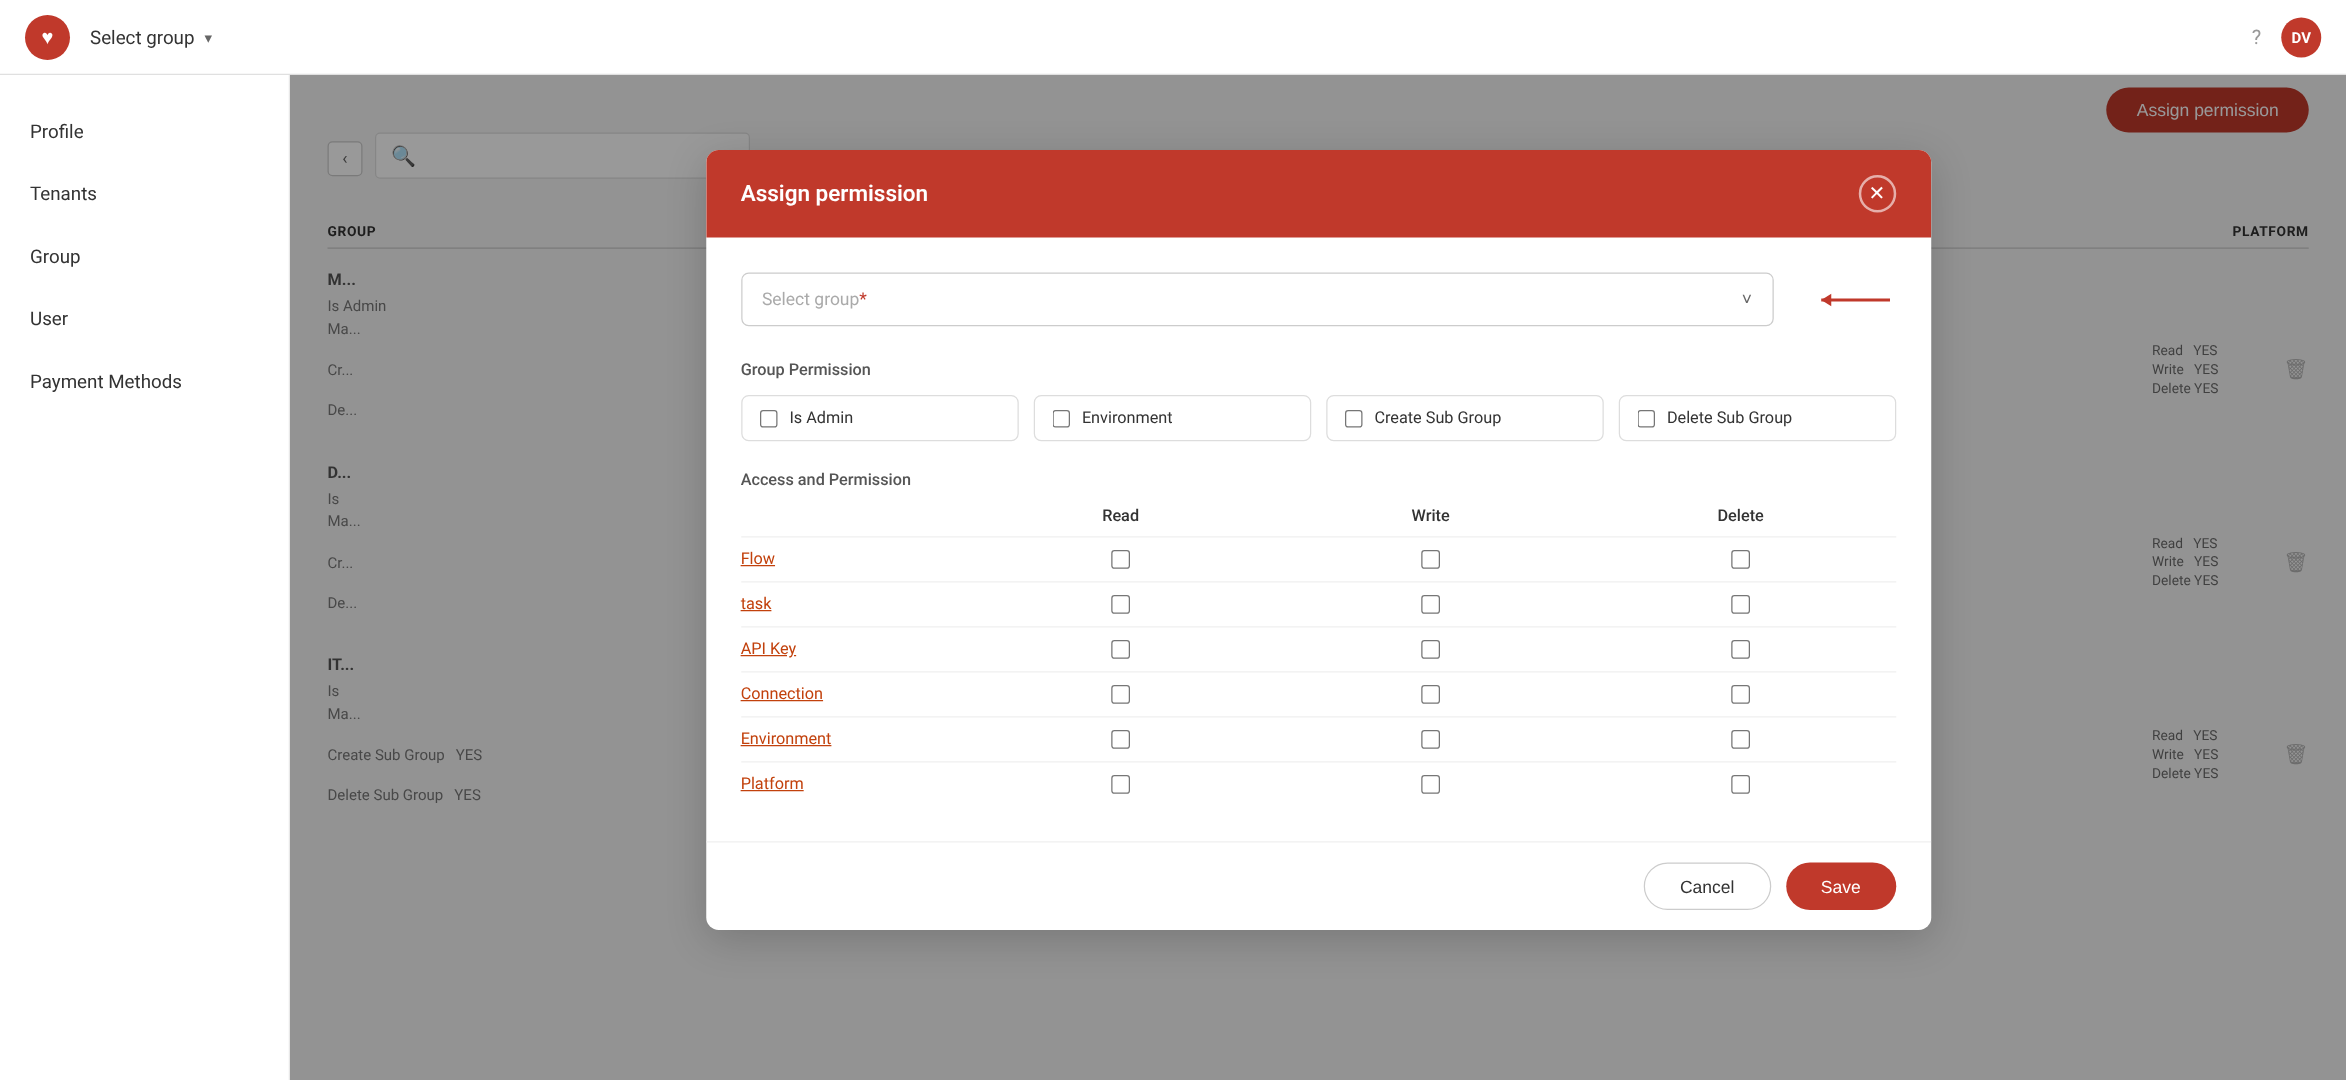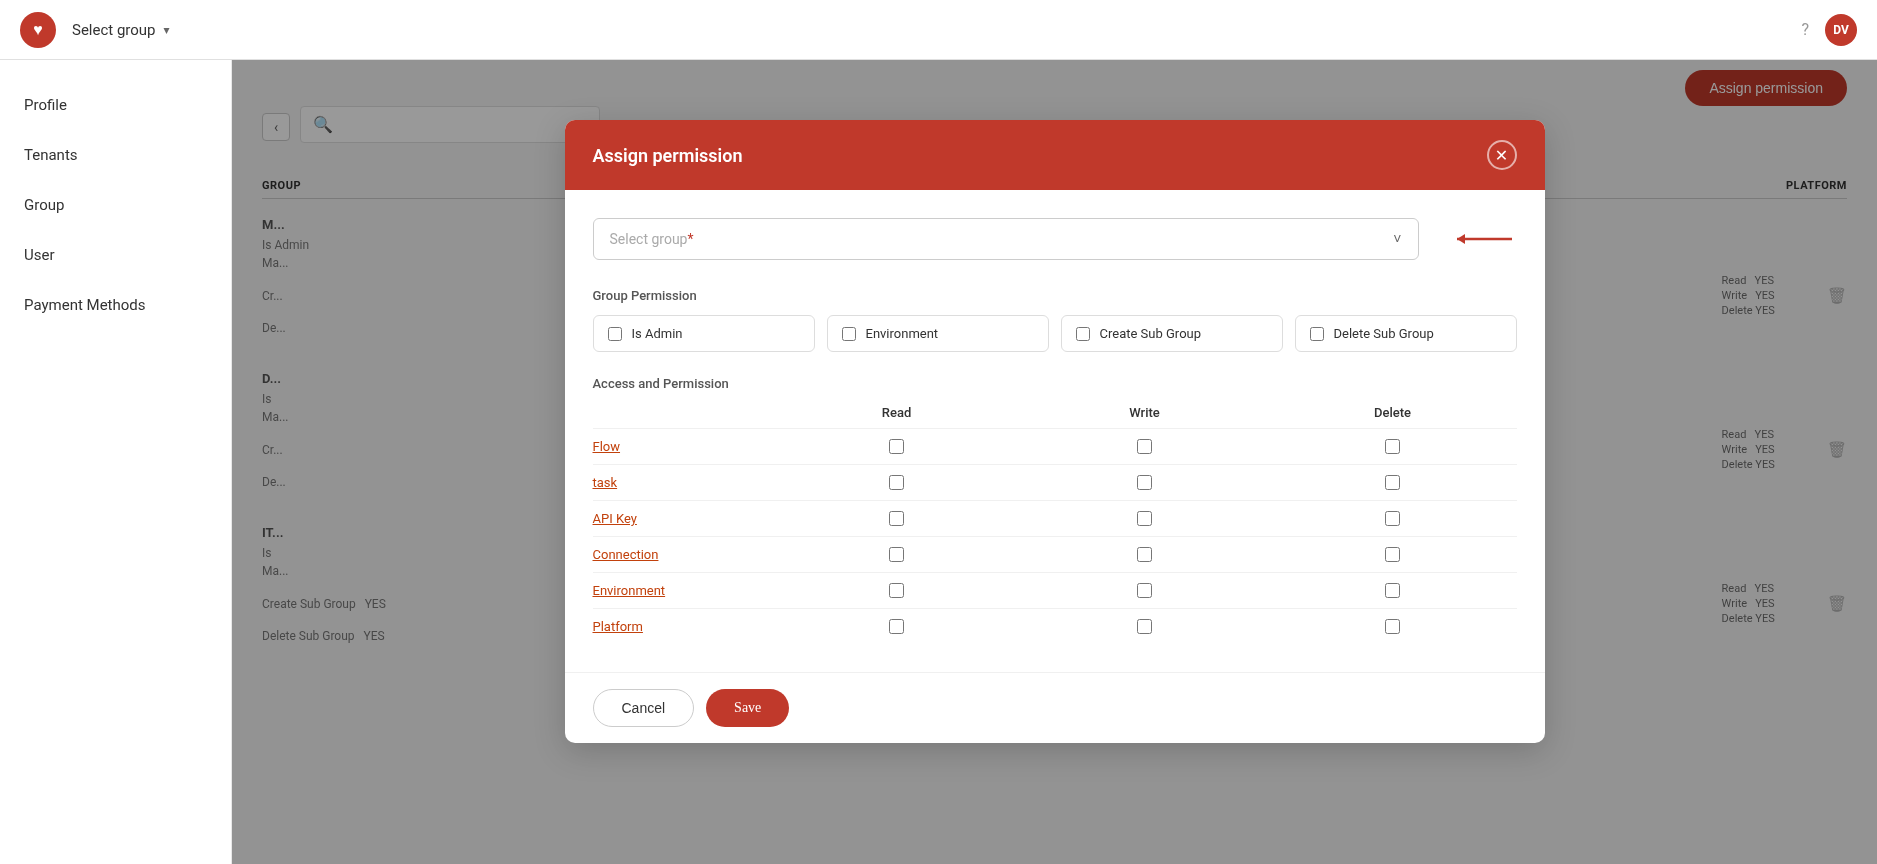--- a/index.html
+++ b/index.html
@@ -246,21 +246,21 @@
       width: 15px; height: 15px;
       accent-color: #c0392b;
       cursor: pointer;
       border-radius: 3px;
     }
 
     
     .modal-footer {
       padding: 16px 28px;
       display: flex;
-      justify-content: flex-start;
+      justify-content: flex-end;
       gap: 12px;
       border-top: 1px solid #f0f0f0;
       flex-shrink: 0;
     }
     .btn-cancel {
       padding: 10px 28px;
       border-radius: 24px;
       border: 1px solid #ccc;
       background: #fff;
       font-size: 14px;
@@ -269,21 +269,20 @@
     }
     .btn-save {
       padding: 10px 28px;
       border-radius: 24px;
       border: none;
       background: #c0392b;
       color: #fff;
       font-size: 14px;
       font-weight: 500;
       cursor: pointer;
-      font-family: Liberation Serif, serif;
     }
 
     
     .bg-content { padding: 10px 30px; }
     .bg-assign-btn {
       float: right;
       background: #c0392b;
       color: #fff;
       border: none;
       border-radius: 24px;

